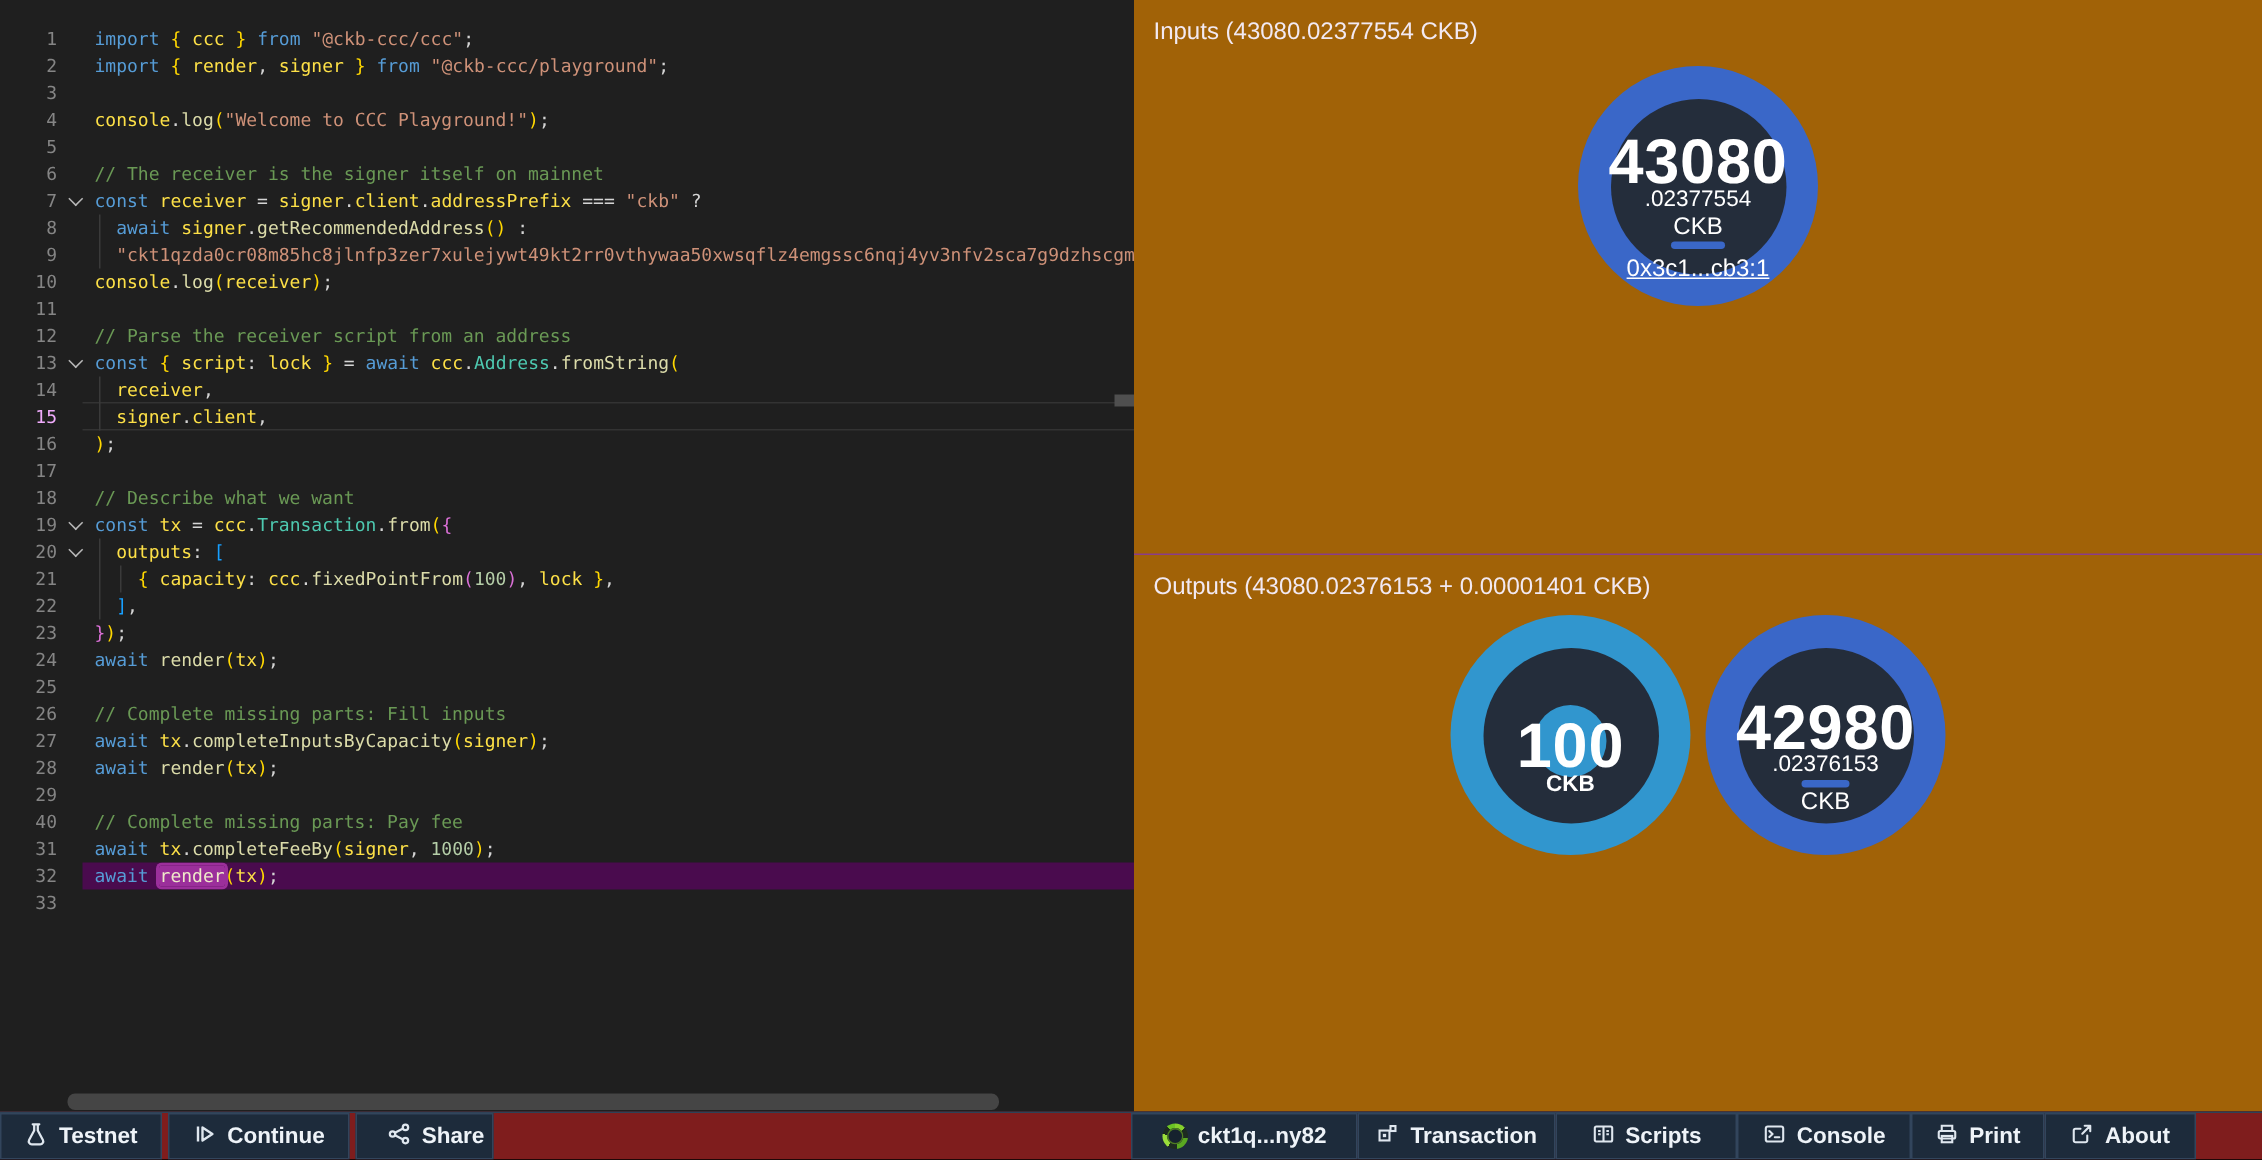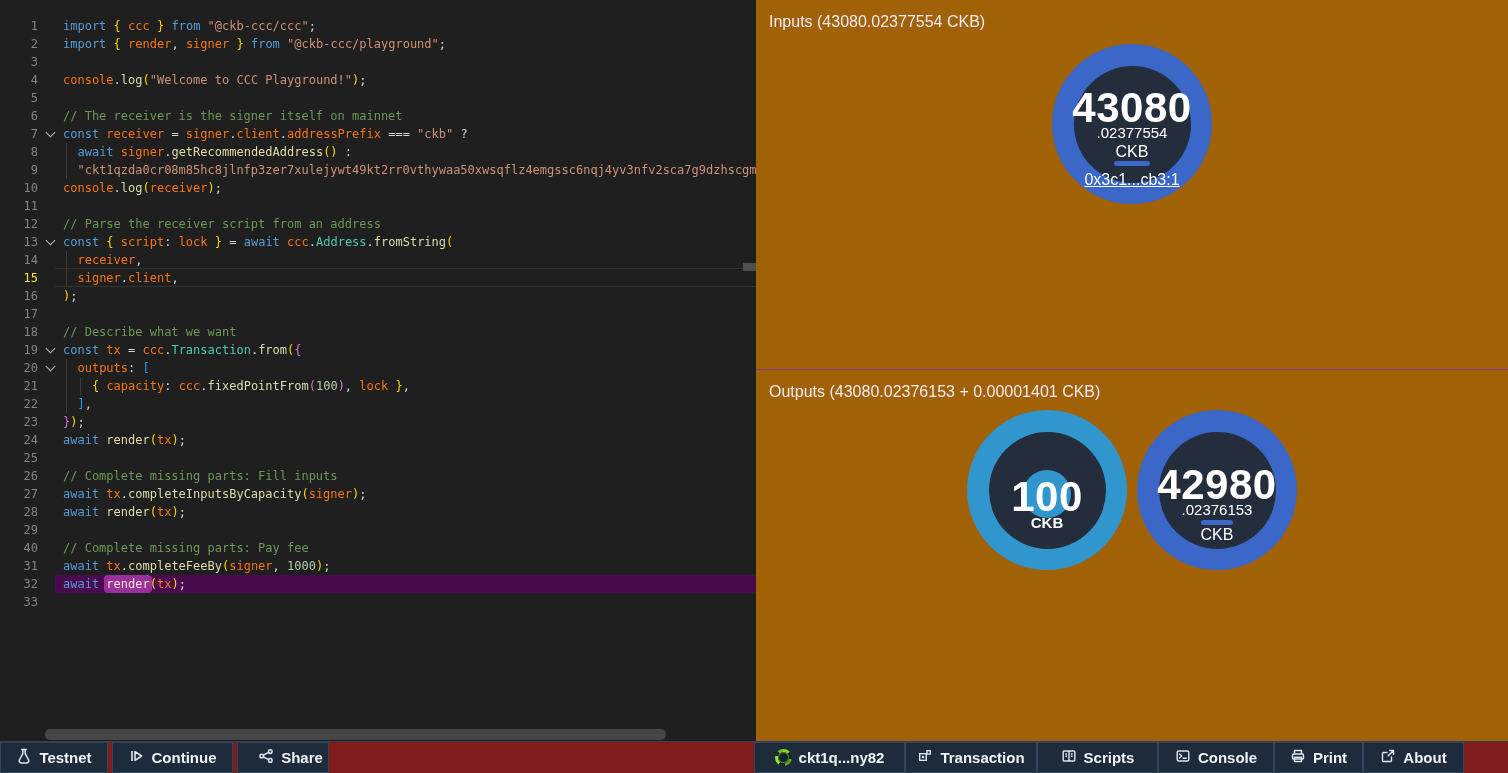--- a/index.html
+++ b/index.html
@@ -4,29 +4,29 @@
 <style>
   html,body{margin:0;padding:0;background:#000;}
   .app{position:relative;width:1508px;height:773px;overflow:hidden;font-family:"Liberation Sans",sans-serif;}
 
   
   .editor{position:absolute;left:0;top:0;width:756px;height:741px;background:#1f1f1f;overflow:hidden;}
   .code-lines{position:relative;z-index:0;padding-top:17px;}
   .line{position:relative;display:flex;height:18px;line-height:18px;
         font-family:"DejaVu Sans Mono","Liberation Mono",monospace;font-size:12px;z-index:0;}
   .line .gutter{flex:none;width:38px;text-align:right;color:#858585;user-select:none;}
-  .line.cur .gutter{color:#fde047;}
+  .line.cur .gutter{color:#f0abfc;}
   .line .fold{flex:none;width:25px;display:flex;align-items:center;justify-content:center;}
   .chev{width:6px;height:6px;border-left:1.5px solid #b8b8b8;border-bottom:1.5px solid #b8b8b8;
         transform:rotate(-45deg);margin-top:-3px;}
   .codeln{flex:1;white-space:pre;overflow:hidden;color:#d4d4d4;}
   .line.cur::before{content:'';position:absolute;left:55px;right:0;top:-1px;bottom:0;
         border-top:1px solid #333;border-bottom:1px solid #333;z-index:-1;}
   .line.exec::before{content:'';position:absolute;left:55px;right:0;top:0;bottom:0;background:#4a0b4e;z-index:-1;}
-  .tk-kw{color:#569cd6;} .tk-var{color:#f97316;} .tk-pun{color:#d4d4d4;}
+  .tk-kw{color:#569cd6;} .tk-var{color:#fde047;} .tk-pun{color:#d4d4d4;}
   .tk-str{color:#ce9178;} .tk-com{color:#6a9955;} .tk-fn{color:#dcdcaa;}
   .tk-cls{color:#4ec9b0;} .tk-num{color:#b5cea8;}
   .tk-b1{color:#ffd700;} .tk-b2{color:#da70d6;} .tk-b3{color:#179fff;}
   .hlword{background:#9b2f9b;box-shadow:0 0 0 2px #9b2f9b;border-radius:2px;color:#efe9c9;}
   .indent-guide{position:absolute;width:1px;background:#3a3a3a;}
   .vthumb{position:absolute;left:743px;top:263px;width:13px;height:8px;background:#4f4f4f;}
   .hthumb{position:absolute;left:45px;top:729px;width:621px;height:11px;background:#454545;border-radius:5px;}
 
   
   .panel{position:absolute;left:756px;top:0;width:752px;height:741px;background:#a16207;color:#f4ecf4;}

